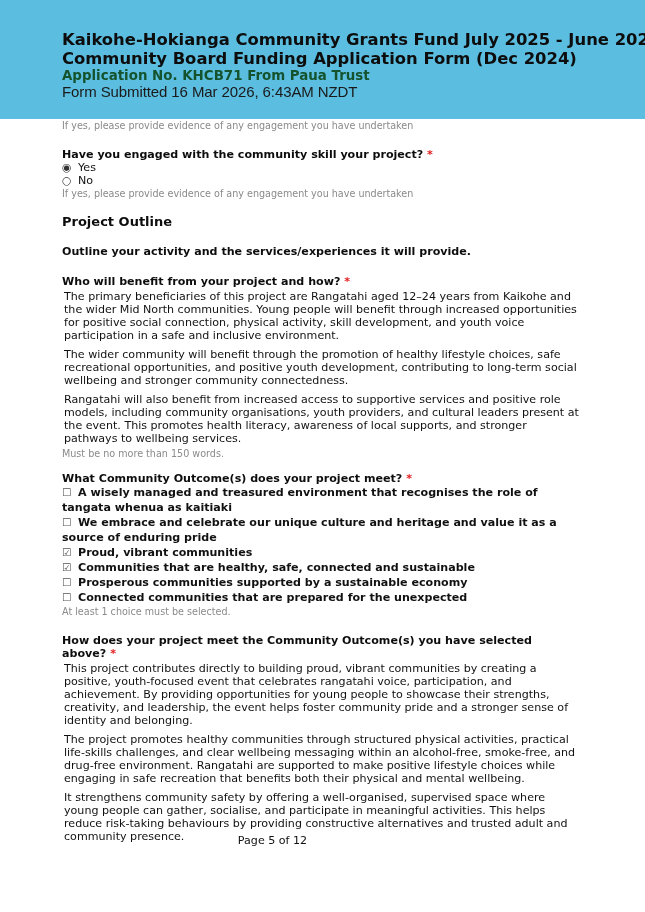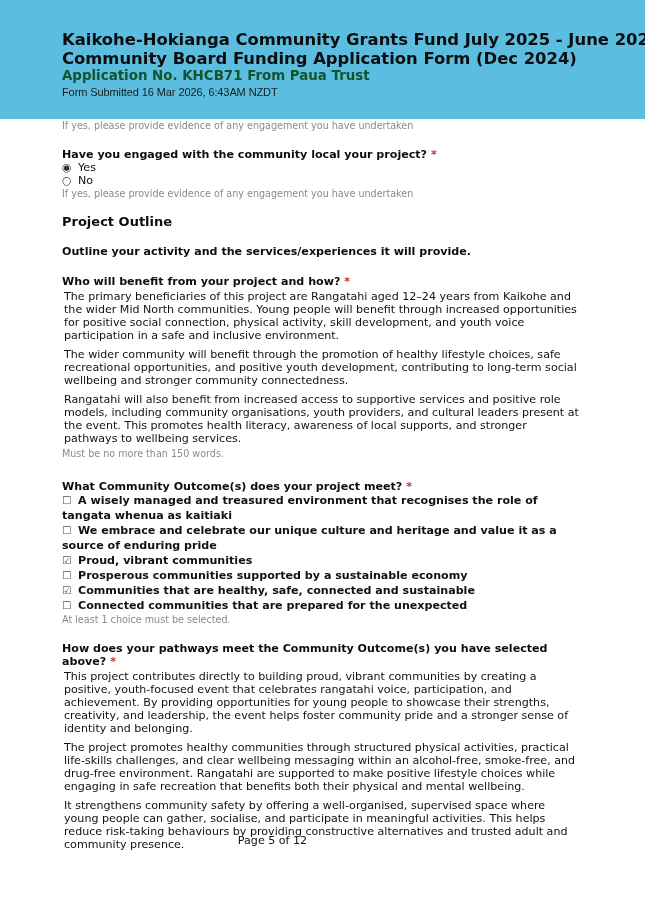--- a/index.html
+++ b/index.html
@@ -40,21 +40,21 @@
     .app-no {
       font-weight: bold;
       font-size: 13.4px;
       line-height: 16px;
       color: #14532d;
       margin-top: 0px;
       white-space: nowrap;
     }
     .submitted {
       font-family: "Liberation Sans", sans-serif;
-      font-size: 11px;
+      font-size: 15px;
       line-height: 14px;
       color: #1a1a1a;
       margin-top: 1px;
       letter-spacing: -0.1px;
     }
     .content {
       position: absolute;
       left: 62px;
       top: 119px;
       width: 520px;
@@ -133,21 +133,21 @@
     <div class="app-no">Application No. KHCB71 From Paua Trust</div>
     <div class="submitted">Form Submitted 16 Mar 2026, 6:43AM NZDT</div>
   </div>
 </div>
 
 <div class="content">
   <div class="hint" style="margin-top:0px;">If yes, please provide evidence of any engagement you have undertaken</div>
 
   <div style="margin-top:16px;">
     <div class="question">
-      <span>Have you engaged with the community local your project?</span>
+      <span>Have you engaged with the community skill your project?</span>
       <span class="req">*</span>
     </div>
     <div class="option">
       <span class="glyph">◉</span>
       <span>Yes</span>
     </div>
     <div class="option">
       <span class="glyph">○</span>
       <span>No</span>
     </div>
@@ -161,49 +161,49 @@
     <div class="question">
       <span>Who will benefit from your project and how?</span>
       <span class="req">*</span>
     </div>
     <p class="para">The primary beneficiaries of this project are Rangatahi aged 12–24 years from Kaikohe and the wider Mid North communities. Young people will benefit through increased opportunities for positive social connection, physical activity, skill development, and youth voice participation in a safe and inclusive environment.</p>
     <p class="para" style="margin-top:6px;">The wider community will benefit through the promotion of healthy lifestyle choices, safe recreational opportunities, and positive youth development, contributing to long-term social wellbeing and stronger community connectedness.</p>
     <p class="para" style="margin-top:6px;">Rangatahi will also benefit from increased access to supportive services and positive role models, including community organisations, youth providers, and cultural leaders present at the event. This promotes health literacy, awareness of local supports, and stronger pathways to wellbeing services.</p>
     <div class="hint" style="margin-top:2px;">Must be no more than 150 words.</div>
   </div>
 
-  <div style="margin-top:20px;">
+  <div style="margin-top:12px;">
     <div class="question">
       <span>What Community Outcome(s) does your project meet?</span>
       <span class="req">*</span>
     </div>
     <div class="check-option">
       <span class="glyph">☐</span><span>A wisely managed and treasured environment that recognises the role of tangata whenua as kaitiaki</span>
     </div>
     <div class="check-option">
       <span class="glyph">☐</span><span>We embrace and celebrate our unique culture and heritage and value it as a source of enduring pride</span>
     </div>
     <div class="check-option">
       <span class="glyph">☑</span><span>Proud, vibrant communities</span>
     </div>
     <div class="check-option">
+      <span class="glyph">☑</span><span>Communities that are healthy, safe, connected and sustainable</span>
+    </div>
+    <div class="check-option">
       <span class="glyph">☐</span><span>Prosperous communities supported by a sustainable economy</span>
     </div>
     <div class="check-option">
-      <span class="glyph">☑</span><span>Communities that are healthy, safe, connected and sustainable</span>
-    </div>
-    <div class="check-option">
       <span class="glyph">☐</span><span>Connected communities that are prepared for the unexpected</span>
     </div>
     <div class="hint">At least 1 choice must be selected.</div>
   </div>
 
   <div style="margin-top:16px;">
     <div class="question">
-      <div>How does your pathways meet the Community Outcome(s) you have selected</div>
+      <div>How does your project meet the Community Outcome(s) you have selected</div>
       <div>
         <span>above?</span>
         <span class="req">*</span>
       </div>
     </div>
     <p class="para">This project contributes directly to building proud, vibrant communities by creating a positive, youth-focused event that celebrates rangatahi voice, participation, and achievement. By providing opportunities for young people to showcase their strengths, creativity, and leadership, the event helps foster community pride and a stronger sense of identity and belonging.</p>
     <p class="para" style="margin-top:6px;">The project promotes healthy communities through structured physical activities, practical life-skills challenges, and clear wellbeing messaging within an alcohol-free, smoke-free, and drug-free environment. Rangatahi are supported to make positive lifestyle choices while engaging in safe recreation that benefits both their physical and mental wellbeing.</p>
     <p class="para" style="margin-top:6px;">It strengthens community safety by offering a well-organised, supervised space where young people can gather, socialise, and participate in meaningful activities. This helps reduce risk-taking behaviours by providing constructive alternatives and trusted adult and community presence.</p>
   </div>
 </div>

